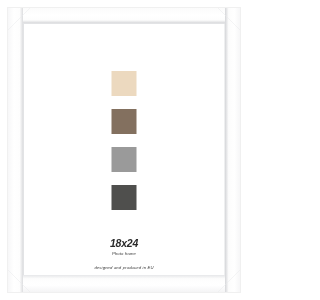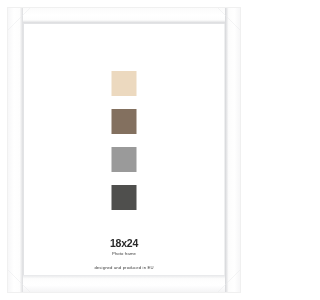--- a/index.html
+++ b/index.html
@@ -12,20 +12,21 @@
     height: 300px;
     overflow: hidden;
     font-family: "Liberation Sans", sans-serif;
   }
 
   #scene {
     position: relative;
     width: 248px;
     height: 300px;
     background: #ffffff;
+    font-style: italic;
   }
 
   
   #frame {
     position: absolute;
     left: 8px;
     top: 8px;
     width: 232px;
     height: 284px;
     box-sizing: border-box;

